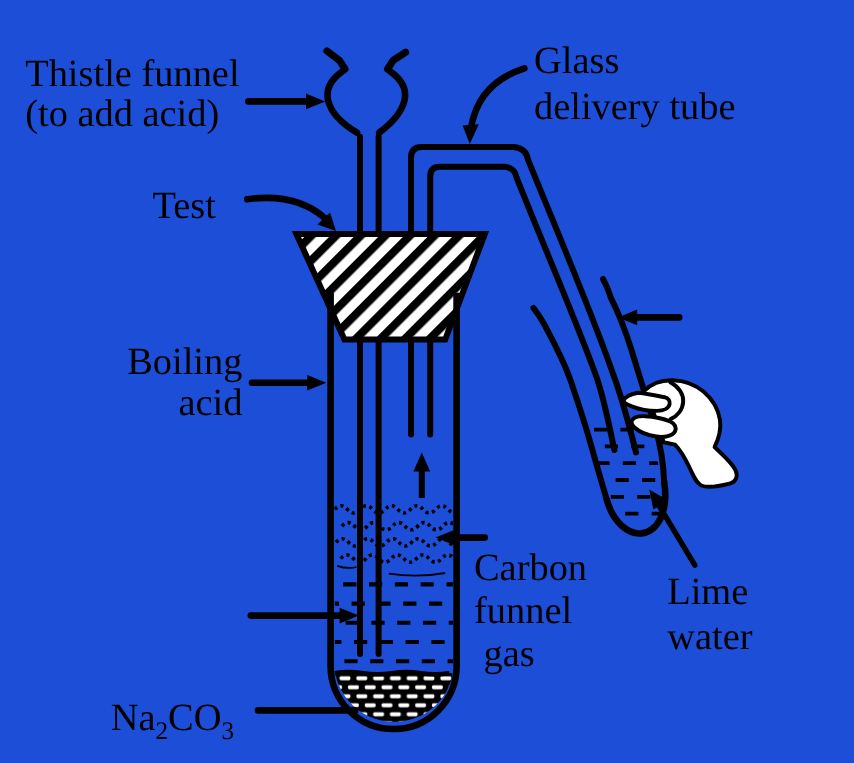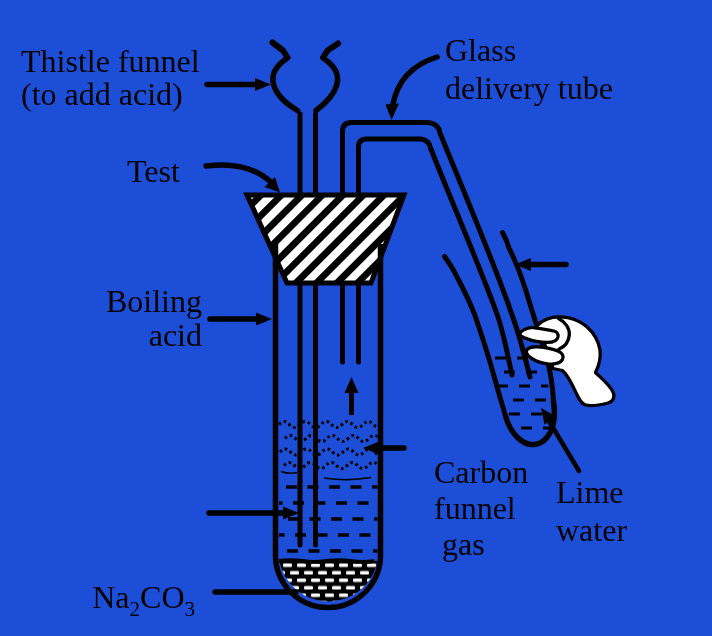--- a/index.html
+++ b/index.html
@@ -32,21 +32,21 @@
     font-size: 21px;
     vertical-align: -8px;
   }
   #lbl-thistle { left: 21px;  top: 45px;  line-height: 33px; }
   #lbl-thistle .indent { }
   #lbl-glass   { left: 445px; top: 31px;  line-height: 38px; }
   #lbl-cork    { left: 127px; top: 153px; }
   #lbl-boiling { left: 90px;  top: 284px; width: 112px; line-height: 34px; text-align: right; }
   #lbl-dilute  { left: 28px;  top: 461px; width: 167px; line-height: 36.5px; }
   #lbl-na2co3  { left: 60px;  top: 579px; width: 135px; }
-  #lbl-co2     { left: 395px; top: 454px; line-height: 36px; margin-left: 39px; }
+  #lbl-co2     { left: 395px; top: 454px; line-height: 36px; }
   #lbl-co2 .indent { padding-left: 8px; }
   #lbl-test    { left: 577px; top: 247px; }
   #lbl-lime    { left: 556px; top: 473px; width: 88px; line-height: 38px; }
 </style>
 </head>
 <body>
 
 <div class="stage">
 
   <svg class="diagram" width="712" height="636" viewBox="0 0 712 636">

